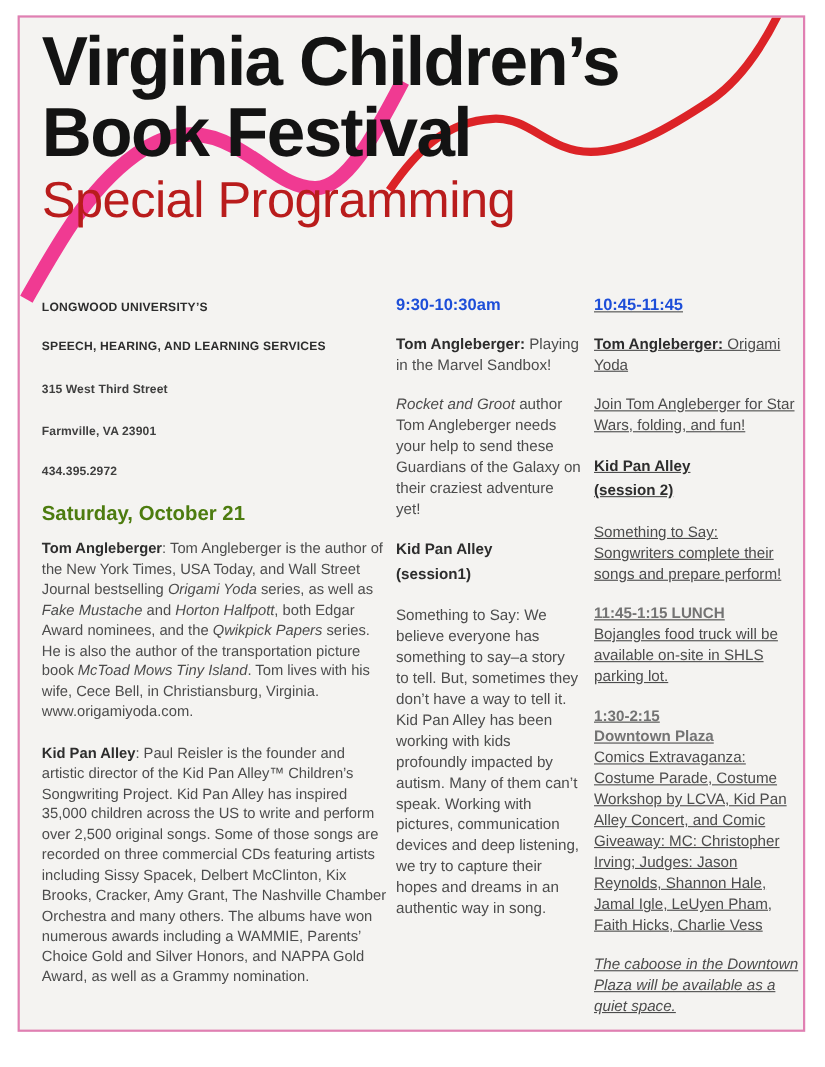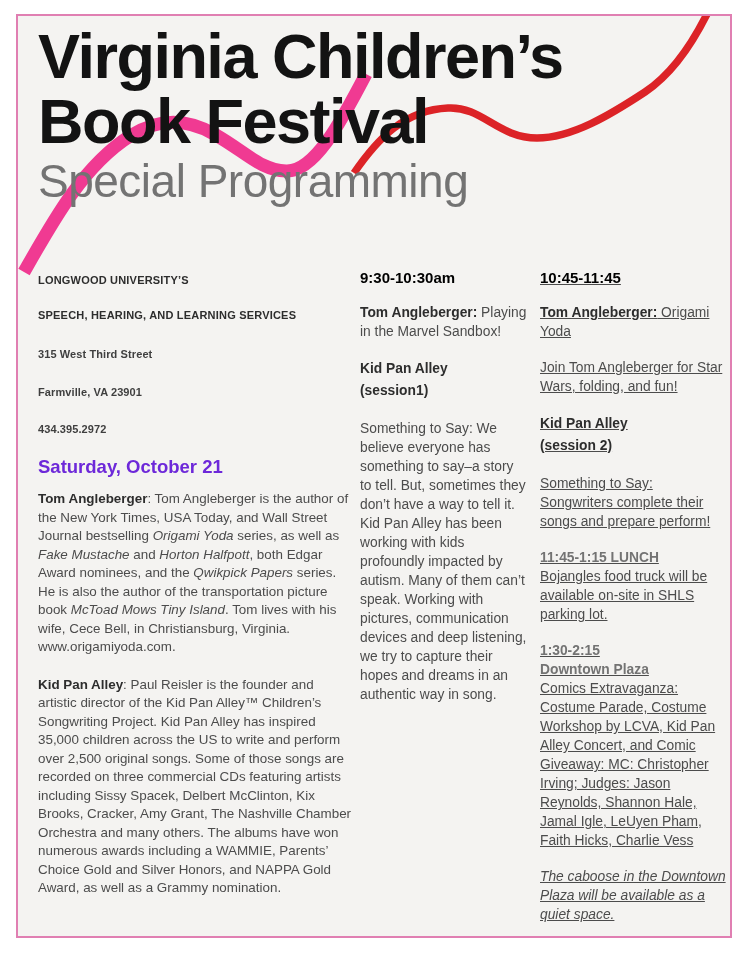--- a/index.html
+++ b/index.html
@@ -12,33 +12,33 @@
     border:2px solid #0369a1;background:#f4f3f1;overflow:hidden;
   }
   .deco{position:absolute;left:0;top:0;pointer-events:none;}
   header{position:absolute;left:20px;top:8px;z-index:2;}
   .title{
     font-size:63px;font-weight:700;line-height:65px;letter-spacing:-1.5px;
     color:#131313;white-space:nowrap;
   }
   .subtitle{
     font-size:46px;font-weight:400;line-height:52px;letter-spacing:-0.5px;
-    color:#737373;margin-top:1px;white-space:nowrap;
+    color:#b91c1c;margin-top:1px;white-space:nowrap;
   }
   .col{position:absolute;top:252px;color:#4c4c4c;z-index:2;}
   .col-left{left:20px;width:314px;font-size:13.4px;line-height:18.5px;}
   .col-mid{left:342px;width:168px;font-size:13.8px;line-height:19px;}
   .col-right{left:522px;width:186px;font-size:13.8px;line-height:19px;text-decoration:underline;}
   .org{font-size:11px;font-weight:700;color:#2d2d2d;letter-spacing:0.2px;line-height:25px;}
   .org1{margin-bottom:10px;}
   .org2{margin-bottom:17px;}
   .addr{font-size:11px;font-weight:700;color:#3f3f3f;margin-bottom:19px;letter-spacing:0.1px;}
-  .date{font-size:18.5px;font-weight:700;color:#6d28d9;margin:6px 0 14px 0;}
+  .date{font-size:18.5px;font-weight:700;color:#4d7c0f;margin:6px 0 14px 0;}
   .bio{margin-bottom:19px;}
-  .time{font-size:15px;font-weight:700;color:#000000;margin-bottom:16px;}
+  .time{font-size:15px;font-weight:700;color:#1d4ed8;margin-bottom:16px;}
   .block{margin-bottom:17px;}
   .colhead{font-weight:700;color:#2d2d2d;white-space:pre-line;line-height:22px;margin-bottom:17px;}
   .tight-head{font-weight:700;color:#737373;}
   .i{font-style:italic;}
   .b{font-weight:700;color:#2d2d2d;}
 </style>
 </head>
 <body>
 
 <div class="page" style="background: rgb(244, 243, 241); border-color: rgb(224, 127, 178);">
@@ -61,20 +61,21 @@
     <div class="addr">Farmville, VA 23901</div>
     <div class="addr">434.395.2972</div>
     <div class="date">Saturday, October 21</div>
     <p class="bio" style="margin-top:0;"><span class="b">Tom Angleberger</span><span>: Tom Angleberger is the author of the New York Times, USA Today, and Wall Street Journal bestselling </span><span class="i">Origami Yoda</span><span> series, as well as </span><span class="i">Fake Mustache</span><span> and </span><span class="i">Horton Halfpott</span><span>, both Edgar Award nominees, and the </span><span class="i">Qwikpick Papers</span><span> series. He is also the author of the transportation picture book </span><span class="i">McToad Mows Tiny Island</span><span>. Tom lives with his wife, Cece Bell, in Christiansburg, Virginia. www.origamiyoda.com.</span></p>
     <p class="bio" style="margin-top:0;"><span class="b">Kid Pan Alley</span><span>: Paul Reisler is the founder and artistic director of the Kid Pan Alley™ Children’s Songwriting Project. Kid Pan Alley has inspired 35,000 children across the US to write and perform over 2,500 original songs. Some of those songs are recorded on three commercial CDs featuring artists including Sissy Spacek, Delbert McClinton, Kix Brooks, Cracker, Amy Grant, The Nashville Chamber Orchestra and many others. The albums have won numerous awards including a WAMMIE, Parents’ Choice Gold and Silver Honors, and NAPPA Gold Award, as well as a Grammy nomination.</span></p>
   </section>
 
   <section class="col col-mid">
     <div class="time">9:30-10:30am</div>
     <div class="block"><span class="b">Tom Angleberger:</span><span> Playing in the Marvel Sandbox!</span></div>
+    <div class="block"><span class="i">Rocket and Groot</span><span> author Tom Angleberger needs your help to send these Guardians of the Galaxy on their craziest adventure yet!</span></div>
     <div class="colhead">Kid Pan Alley
 (session1)</div>
     <div class="block">Something to Say: We believe everyone has something to say–a story to tell. But, sometimes they don’t have a way to tell it. Kid Pan Alley has been working with kids profoundly impacted by autism. Many of them can’t speak. Working with pictures, communication devices and deep listening, we try to capture their hopes and dreams in an authentic way in song.</div>
   </section>
 
   <section class="col col-right">
     <div class="time">10:45-11:45</div>
     <div class="block"><span class="b">Tom Angleberger:</span><span> Origami Yoda</span></div>
     <div class="block">Join Tom Angleberger for Star Wars, folding, and fun!</div>
     <div class="colhead">Kid Pan Alley

